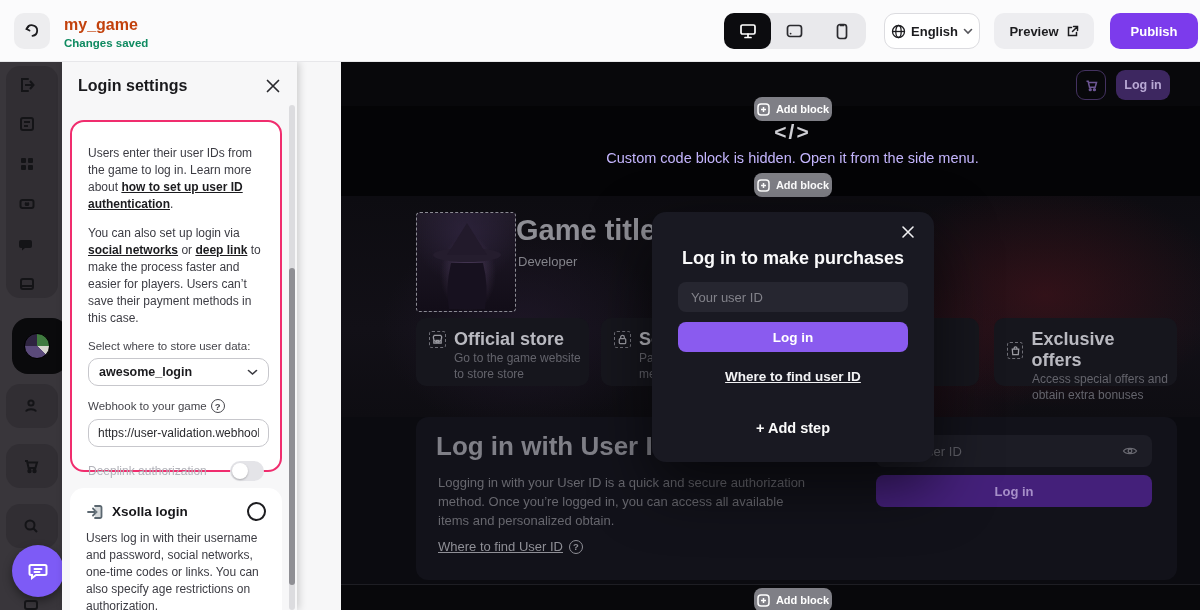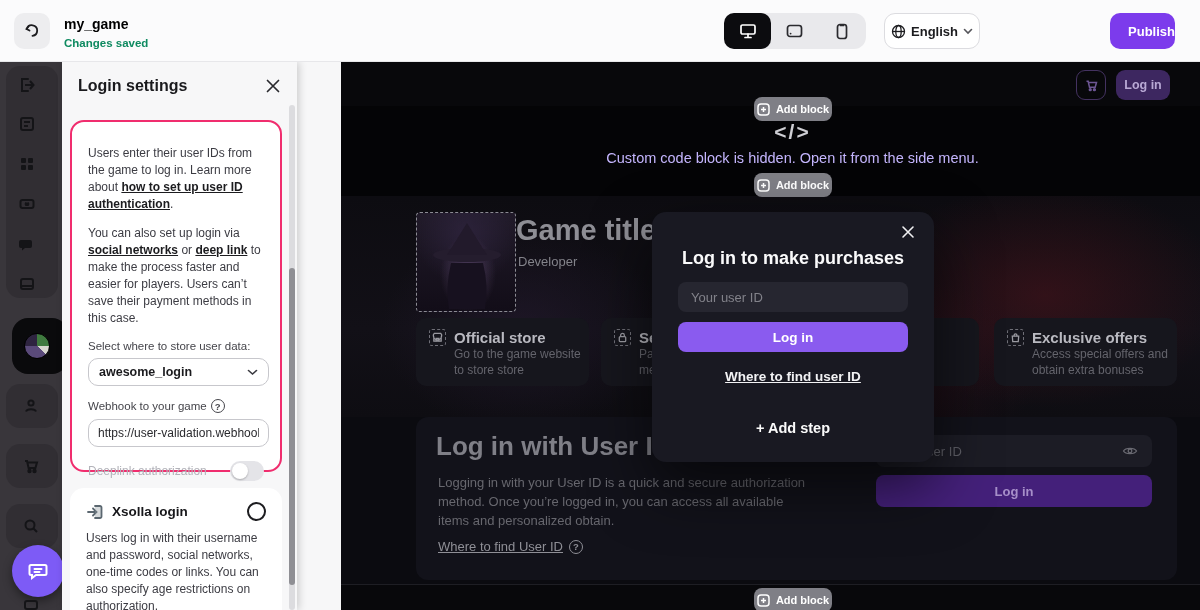--- a/index.html
+++ b/index.html
@@ -4,28 +4,28 @@
 <style>
   * { margin:0; padding:0; box-sizing:border-box; }
   html,body { width:1200px; height:610px; }
   body { font-family:"Liberation Sans", sans-serif; background:#f7f7f8; overflow:hidden; }
   .abs { position:absolute; }
   #stage { position:relative; width:1200px; height:610px; overflow:hidden; }
 
   
   #topbar { left:0; top:0; width:1200px; height:62px; background:#fbfbfc; border-bottom:1px solid #e7e7ea; z-index:40; }
   .undo-btn { left:14px; top:13px; width:36px; height:36px; background:#ededef; border-radius:10px; display:flex; align-items:center; justify-content:center; cursor:pointer; }
-  .tb-title { left:64px; top:16px; font-size:14px; font-weight:bold; color:#000000; }
+  .tb-title { left:64px; top:16px; font-size:16px; font-weight:bold; color:#c2410c; }
   .tb-status { left:64px; top:37px; font-size:11.5px; font-weight:bold; color:#0e8a60; }
   .device-group { left:724px; top:13px; width:142px; height:36px; background:#e9e9ec; border-radius:12px; display:flex; }
   .device-seg { width:47.3px; height:36px; display:flex; align-items:center; justify-content:center; border-radius:10px; color:#2a2a2e; cursor:pointer; }
   .device-seg.active { background:#0c0c0f; color:#ffffff; }
   .lang-btn { left:884px; top:13px; width:96px; height:36px; background:#ffffff; border:1px solid #dcdce0; border-radius:11px; display:flex; align-items:center; justify-content:center; gap:5px; font-size:13px; font-weight:bold; color:#1c1c1f; cursor:pointer; }
   .preview-btn { left:994px; top:13px; width:100px; height:36px; background:#ededf0; border-radius:10px; display:flex; align-items:center; justify-content:center; gap:7px; font-size:13px; font-weight:bold; color:#1c1c1f; cursor:pointer; }
-  .publish-btn { left:1110px; top:13px; width:65px; height:36px; background:#7c3bec; border-radius:10px; display:flex; align-items:center; justify-content:flex-end; font-size:13px; font-weight:bold; color:#ffffff; cursor:pointer; }
+  .publish-btn { left:1110px; top:13px; width:88px; height:36px; background:#7c3bec; border-radius:10px; display:flex; align-items:center; justify-content:center; font-size:13px; font-weight:bold; color:#ffffff; cursor:pointer; }
 
   
   #rail { left:0; top:62px; width:62px; height:548px; background:#39363b; z-index:10; }
   .rail-card { left:6px; width:52px; background:#312e33; border-radius:14px; }
   .rail-ico { position:absolute; left:16px; width:22px; height:22px; color:#141417; display:flex; align-items:center; justify-content:center; cursor:pointer; }
   .rail-pill { left:12px; top:256px; width:56px; height:56px; background:#0a0a0c; border-radius:16px; display:flex; align-items:center; cursor:pointer; }
   .rail-avatar { width:26px; height:26px; margin-left:12px; border-radius:50%; background:conic-gradient(#3f7a3f 0 25%, #d8d8cf 25% 37%, #5a4a7a 37% 75%, #2e2440 75% 100%); border:1px solid #000; }
   .rail-fab { left:12px; top:483px; width:52px; height:52px; border-radius:50%; background:#7d5bf6; display:flex; align-items:center; justify-content:center; cursor:pointer; box-shadow:0 4px 10px rgba(0,0,0,.4); }
 
   
@@ -71,21 +71,21 @@
   .gameimg { left:75px; top:150px; width:100px; height:100px; border:1px dashed #8b8b93; border-radius:4px;
     background:
       radial-gradient(40px 55px at 52% 62%, rgba(120,95,140,.55), rgba(0,0,0,0) 70%),
       radial-gradient(70px 70px at 50% 20%, rgba(45,35,60,.9), rgba(0,0,0,0) 75%),
       linear-gradient(180deg, #201a28 0%, #120d18 100%); overflow:hidden; }
   .hero-title { left:175px; top:152px; font-size:29px; font-weight:bold; color:#8e8e95; }
   .hero-dev { left:177px; top:192px; font-size:13px; color:#83838a; }
   .bcard { top:256px; height:68px; background:#16161d; border-radius:10px; padding:11px 13px; }
   .bcard-head { display:flex; align-items:center; gap:8px; }
   .bcard-ico { width:17px; height:17px; border:1px dashed #6f6f77; border-radius:3px; display:flex; align-items:center; justify-content:center; color:#9a9aa1; }
-  .bcard-title { font-size:15px; font-weight:bold; color:#b9b9c0; }
+  .bcard-title { font-size:18px; font-weight:bold; color:#b9b9c0; }
   .bcard-line { margin-left:25px; font-size:12px; line-height:16px; color:#64646c; white-space:nowrap; }
   .section { left:75px; top:355px; width:761px; height:163px; background:#12121a; border-radius:12px; }
   .sec-title { left:20px; top:14px; font-size:26px; font-weight:bold; color:#7f7f87; }
   .sec-line { left:22px; font-size:13px; color:#67676e; }
   .sec-link-row { left:22px; top:122px; display:flex; align-items:center; gap:6px; font-size:13px; color:#8f8f96; }
   .sec-link { text-decoration:underline; cursor:pointer; }
   .help-circle { width:14px; height:14px; border-radius:50%; display:inline-flex; align-items:center; justify-content:center; font-size:9.5px; font-weight:bold; }
   .sec-input { left:460px; top:18px; width:276px; height:32px; background:#1c1c25; border-radius:8px; display:flex; align-items:center; padding:0 14px; font-size:13px; color:#5e5e66; }
   .sec-login { left:460px; top:58px; width:276px; height:32px; background:#44207a; border-radius:8px; display:flex; align-items:center; justify-content:center; font-size:13px; font-weight:bold; color:#a78fc9; cursor:pointer; }
   .bottom-band { left:0; top:522px; width:903px; height:26px; background:#08080b; border-top:1px solid #1e1e24; }
@@ -140,20 +140,27 @@
           <circle cx="7.5" cy="7.5" r="6"></circle>
           <ellipse cx="7.5" cy="7.5" rx="2.7" ry="6"></ellipse>
           <path d="M1.5 7.5 h12"></path>
         </svg>
       <span>English</span>
       <svg width="10" height="7" viewBox="0 0 10 7" fill="none" stroke="#55555b" stroke-width="1.6" stroke-linecap="round">
           <path d="M1.5 1.5 L5 5 L8.5 1.5"></path>
         </svg>
     </div>
 
+    <div class="abs preview-btn">
+      <span>Preview</span>
+      <svg width="13" height="13" viewBox="0 0 13 13" fill="none" stroke="#1c1c1f" stroke-width="1.5" stroke-linecap="round">
+          <path d="M5.5 2.5 H2.5 V10.5 H10.5 V7.5"></path>
+          <path d="M7.5 1.5 H11.5 V5.5 M11.3 1.7 L6.5 6.5"></path>
+        </svg>
+    </div>
 
     <div class="abs publish-btn">
       <span>Publish</span>
     </div>
   </div>
 
   <div id="rail" class="abs">
     <div class="abs rail-card" style="top:4px; height:232px;"></div>
     <div class="rail-ico" style="top:12px;">
       <svg width="18" height="18" viewBox="0 0 18 18" fill="none" stroke="currentColor" stroke-width="2">

